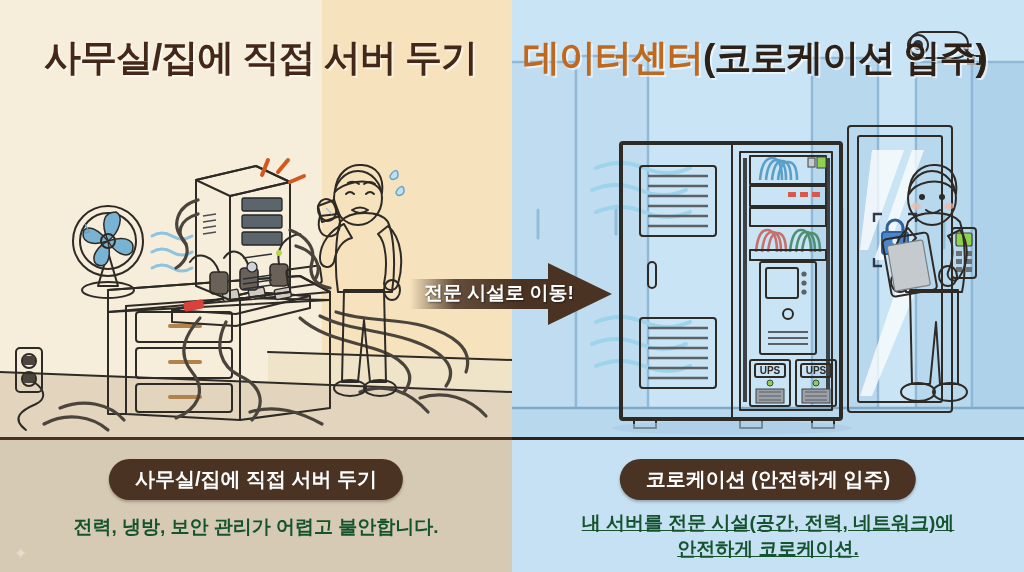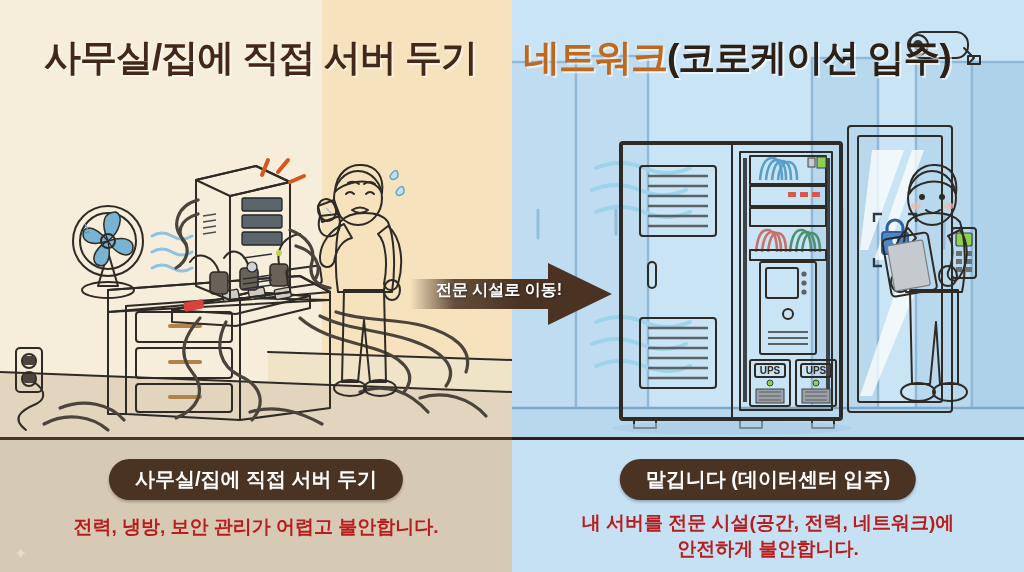--- a/index.html
+++ b/index.html
@@ -18,33 +18,33 @@
   #title-right .accent{color:#c1681f;}
 
   
   .band{position:absolute;top:437px;height:135px;}
   .band-left{left:0;width:512px;background:#d7cab4;border-top:3px solid #4b3321;}
   .band-right{left:512px;width:512px;background:#c5e1f3;border-top:3px solid #2f2118;}
   .pill{position:absolute;top:19px;background:#4a3323;color:#fff;border-radius:22px;
         font-weight:bold;font-size:20px;padding:7px 26px;white-space:nowrap;
         box-shadow:0 2px 3px rgba(0,0,0,.25);}
   .pill-left{left:50%;transform:translateX(-50%);}
-  .sub{position:absolute;left:0;width:100%;text-align:center;color:#b91c1c;
+  .sub{position:absolute;left:0;width:100%;text-align:center;color:#14532d;
        font-size:19px;font-weight:bold;line-height:1.35;}
   .sub-left{top:74px;}
-  .sub-right{top:70px;}
+  .sub-right{top:70px;text-decoration:underline;}
 
   .watermark{position:absolute;left:14px;bottom:12px;display:flex;align-items:center;gap:7px;
              color:rgba(255,255,255,.55);font-size:15px;font-weight:bold;}
   .wm-ico{font-size:16px;opacity:.65;}
 
   
   #arrow{position:absolute;left:410px;top:263px;width:202px;height:62px;}
   #arrow .label{position:absolute;left:14px;top:17px;width:150px;text-align:center;
-                color:#fff;font-weight:bold;font-size:16px;white-space:nowrap;
+                color:#fff;font-weight:bold;font-size:19px;white-space:nowrap;
                 text-shadow:1px 1px 2px rgba(0,0,0,.45);}
 
   
   .ink{stroke:#2e2a26;stroke-width:2;stroke-linejoin:round;stroke-linecap:round;fill:none;}
 </style>
 </head>
 <body>
 
 <div id="stage">
 
@@ -434,21 +434,21 @@
         <circle cx="430" cy="197" r="3" fill="#2e2a26"></circle>
         <path d="M414 210 q7 6 14 0" class="ink" stroke-width="2"></path>
         <ellipse cx="404" cy="206" rx="5" ry="3.5" fill="#f4b8a6" opacity=".7"></ellipse>
         <ellipse cx="437" cy="206" rx="5" ry="3.5" fill="#f4b8a6" opacity=".7"></ellipse>
       </g>
     </g>
   </svg>
 
   <div class="title" id="title-left">사무실/집에 직접 서버 두기</div>
   <div class="title" id="title-right">
-    <span class="accent">네트워크</span><span>(코로케이션 입주)</span>
+    <span class="accent">데이터센터</span><span>(코로케이션 입주)</span>
   </div>
 
   <div id="arrow">
     <svg width="202" height="62" viewBox="0 0 202 62" style="position:absolute;left:0;top:0;">
       <defs>
         <linearGradient id="arrowgrad" x1="0" y1="0" x2="1" y2="0">
           <stop offset="0%" stop-color="#4a3323" stop-opacity="0"></stop>
           <stop offset="22%" stop-color="#4a3323" stop-opacity=".85"></stop>
           <stop offset="55%" stop-color="#4a3323" stop-opacity="1"></stop>
           <stop offset="100%" stop-color="#4a3323" stop-opacity="1"></stop>
@@ -461,20 +461,20 @@
 
   <div class="band band-left">
     <div class="pill pill-left">사무실/집에 직접 서버 두기</div>
     <div class="sub sub-left">전력, 냉방, 보안 관리가 어렵고 불안합니다.</div>
     <div class="watermark">
       <span class="wm-ico">✦</span>
     </div>
   </div>
 
   <div class="band band-right">
-    <div class="pill pill-left">맡깁니다 (데이터센터 입주)</div>
+    <div class="pill pill-left">코로케이션 (안전하게 입주)</div>
     <div class="sub sub-right">
       <div>내 서버를 전문 시설(공간, 전력, 네트워크)에</div>
-      <div>안전하게 불안합니다.</div>
+      <div>안전하게 코로케이션.</div>
     </div>
   </div>
 
 </div>
 
 </body></html>

